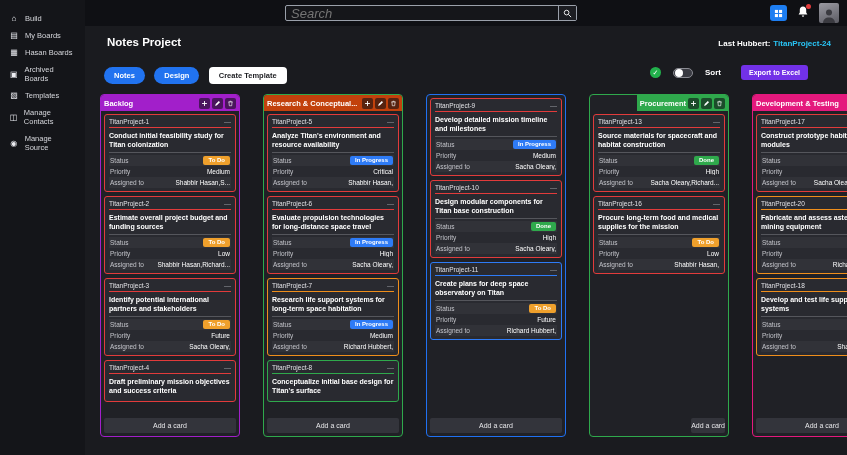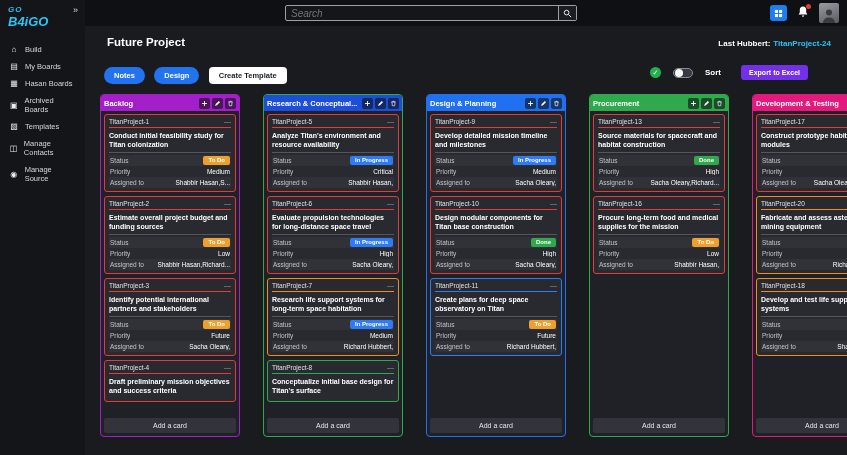--- a/index.html
+++ b/index.html
@@ -13,21 +13,21 @@
   .logo-text { font-size:13px; font-weight:bold; font-style:italic; color:#29c5f6; }
   .collapse { position:absolute; top:5px; right:7px; color:#d8d9de; font-size:9px; cursor:pointer; }
   .nav { margin-top:10px; }
   .nav-item { display:flex; align-items:center; gap:6px; padding:4px 9px; font-size:7.5px; color:#d6d7dc; cursor:pointer; }
   .nav-icon { width:10px; font-size:8px; color:#ecedf2; text-align:center; }
   .help-btn { position:absolute; left:6px; bottom:8px; background:#26262c; border:1px solid #5a5b63; border-radius:12px; color:#ededf0; font-size:7.5px; padding:5px 10px; font-family:inherit; cursor:pointer; }
 
   
   .topbar { position:absolute; left:85px; right:0; top:0; height:26px; background:#0f1014; }
   .search { position:absolute; left:200px; top:5px; width:292px; height:16px; display:flex; border:1px solid #9aa0aa; border-radius:2px; background:#15161a; }
-  .search input { flex:1; background:transparent; border:none; outline:none; color:#ddd; font-size:10px; font-style:italic; padding:0 5px; font-family:inherit; }
+  .search input { flex:1; background:transparent; border:none; outline:none; color:#ddd; font-size:13px; font-style:italic; padding:0 5px; font-family:inherit; }
   .search-btn { width:18px; border:none; border-left:1px solid #9aa0aa; background:#1c1d22; display:flex; align-items:center; justify-content:center; cursor:pointer; }
   .top-icons { position:absolute; right:8px; top:3px; display:flex; align-items:center; gap:9px; }
   .grid-btn { width:17px; height:16px; background:#1d7ef2; border:none; border-radius:3px; display:flex; align-items:center; justify-content:center; cursor:pointer; }
   .bell-btn { position:relative; background:none; border:none; cursor:pointer; width:14px; height:16px; }
   .bell-badge { position:absolute; top:-1px; right:-1px; width:5px; height:5px; background:#e23b3b; border-radius:50%; }
   .avatar { width:20px; height:20px; border-radius:2px; background:linear-gradient(160deg,#9a9aa2,#5b5b63); display:flex; align-items:flex-end; justify-content:center; overflow:hidden; cursor:pointer; }
 
   
   .main { position:absolute; left:85px; top:26px; right:0; bottom:0; }
   .page-title { position:absolute; left:22px; top:10px; font-size:11.5px; font-weight:bold; }
@@ -62,25 +62,20 @@
   .crow.alt { background:rgba(255,255,255,0.04); }
   .clabel { color:#c3c4ca; }
   .cval { color:#fff; max-width:86px; white-space:nowrap; overflow:hidden; text-align:right; }
   .badge-status { font-size:6px; font-weight:bold; color:#fff; padding:1.5px 5px; border-radius:2px; }
   .add-card { margin:3px; height:15px; flex:none; background:#33343b; border:none; border-radius:2px; color:#e7e7ea; font-size:7px; font-family:inherit; cursor:pointer; }
 </style>
 </head>
 <body>
 
 <aside class="sidebar">
-  <div class="logo-wrap">
-    <div class="logo-small">GO</div>
-    <div class="logo-text">B4iGO</div>
-    <div class="collapse">»</div>
-  </div>
   <nav class="nav">
       <div class="nav-item">
         <span class="nav-icon">⌂</span>
         <span class="nav-label">Build</span>
       </div>
       <div class="nav-item">
         <span class="nav-icon">▤</span>
         <span class="nav-label">My Boards</span>
       </div>
       <div class="nav-item">
@@ -135,21 +130,21 @@
     <div class="avatar">
       <svg width="16" height="16" viewBox="0 0 16 16">
           <circle cx="8" cy="5.5" r="3" fill="#3a3a40"></circle>
           <path d="M2 16c0-3.5 2.7-5.5 6-5.5s6 2 6 5.5z" fill="#3a3a40"></path>
         </svg>
     </div>
   </div>
 </header>
 
 <main class="main">
-  <h1 class="page-title">Future Project</h1>
+  <h1 class="page-title">Notes Project</h1>
   <div class="updated">
     <span>Last Hubbert:</span><span class="updated-val">TitanProject-24</span>
   </div>
 
   <div class="toolbar">
     <button class="pill blue">Notes</button>
     <button class="pill blue">Design</button>
     <button class="pill white">Create Template</button>
     <div class="toolbar-right">
       <span class="check-circle">✓</span>
@@ -248,21 +243,21 @@
             <div class="card-id-row" style="border-color:#e23b3b">
               <span class="card-id">TitanProject-4</span>
               <span class="card-menu">—</span>
             </div>
             <div class="card-title">Draft preliminary mission objectives and success criteria</div>
           </article>
         </div>
         <button class="add-card">Add a card</button>
       </section>
       <section class="column" style="border-color: rgb(47, 169, 76);">
-        <div class="col-head" style="background: #1d4ed8;">
+        <div class="col-head" style="background: #c2410c;">
           <span class="col-title">Research &amp; Conceptual...</span>
           <span class="col-actions">
             <button class="col-btn">
               <svg viewBox="0 0 10 10">
                 <path d="M5 1.5v7M1.5 5h7" stroke="#fff" stroke-width="1.3" fill="none"></path>
               </svg>
             </button>
             <button class="col-btn">
               <svg viewBox="0 0 10 10">
                 <path d="M1.6 8.4l.9-2.6L6.9 1.4l1.7 1.7L4.2 7.5 1.6 8.4z" fill="#fff"></path>
@@ -340,40 +335,20 @@
             <div class="card-id-row" style="border-color:#2fa94c">
               <span class="card-id">TitanProject-8</span>
               <span class="card-menu">—</span>
             </div>
             <div class="card-title">Conceptualize initial base design for Titan's surface</div>
           </article>
         </div>
         <button class="add-card">Add a card</button>
       </section>
       <section class="column" style="border-color: rgb(32, 113, 242);">
-        <div class="col-head" style="background: rgb(32, 113, 242);">
-          <span class="col-title">Design &amp; Planning</span>
-          <span class="col-actions">
-            <button class="col-btn">
-              <svg viewBox="0 0 10 10">
-                <path d="M5 1.5v7M1.5 5h7" stroke="#fff" stroke-width="1.3" fill="none"></path>
-              </svg>
-            </button>
-            <button class="col-btn">
-              <svg viewBox="0 0 10 10">
-                <path d="M1.6 8.4l.9-2.6L6.9 1.4l1.7 1.7L4.2 7.5 1.6 8.4z" fill="#fff"></path>
-              </svg>
-            </button>
-            <button class="col-btn">
-              <svg viewBox="0 0 10 10">
-                <path d="M1.8 2.8h6.4M4 2.8V1.8h2v1M2.8 2.8l.5 5.4h3.4l.5-5.4" stroke="#fff" stroke-width="0.9" fill="none"></path>
-              </svg>
-            </button>
-          </span>
-        </div>
         <div class="card-list">
           <article class="card" style="border-color: rgb(226, 59, 59);">
             <div class="card-id-row" style="border-color:#e23b3b">
               <span class="card-id">TitanProject-9</span>
               <span class="card-menu">—</span>
             </div>
             <div class="card-title">Develop detailed mission timeline and milestones</div>
             <div class="card-divider"></div>
             <div class="crow alt">
               <span class="clabel">Status</span>
@@ -424,21 +399,21 @@
               <span class="cval">Future</span>
             </div>
             <div class="crow alt">
               <span class="clabel">Assigned to</span>
               <span class="cval">Richard Hubbert,</span>
             </div>
           </article>
         </div>
         <button class="add-card">Add a card</button>
       </section>
-      <section class="column" style="border-color: rgb(47, 169, 76);">
+      <section class="column" style="border-color: rgb(47, 169, 76); align-items: flex-end;">
         <div class="col-head" style="background: rgb(47, 169, 76);">
           <span class="col-title">Procurement</span>
           <span class="col-actions">
             <button class="col-btn">
               <svg viewBox="0 0 10 10">
                 <path d="M5 1.5v7M1.5 5h7" stroke="#fff" stroke-width="1.3" fill="none"></path>
               </svg>
             </button>
             <button class="col-btn">
               <svg viewBox="0 0 10 10">

